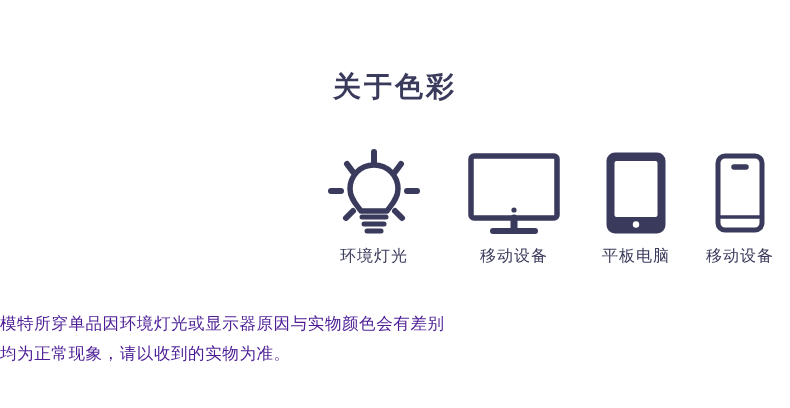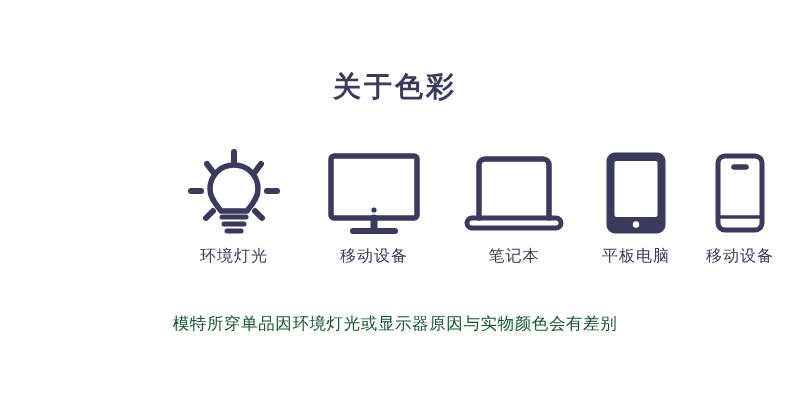--- a/index.html
+++ b/index.html
@@ -70,25 +70,24 @@
     color: #3a3a5c;
     white-space: nowrap;
   }
 
   
   .note {
     position: absolute;
     top: 308px;
     left: 0;
     width: 790px;
-    text-align: center;
     font-size: 16.5px;
     line-height: 30px;
     letter-spacing: 0.6px;
-    color: #14532d;
+    color: #4c1d95;
   }
   .note-line { display: block; }
 </style>
 </head>
 <body>
 
 <div class="page">
 
   <div class="title">关于色彩</div>
 
@@ -126,30 +125,20 @@
         <svg width="100" height="90" viewBox="0 0 100 90" fill="none" stroke="#3a3a5c" stroke-linecap="round" stroke-linejoin="round">
           <rect x="7" y="8" width="86" height="62" rx="3" stroke-width="5.5"></rect>
           <circle cx="50" cy="62" r="2.6" fill="#3a3a5c" stroke="none"></circle>
           <line x1="50" y1="70" x2="50" y2="80" stroke-width="7"></line>
           <line x1="29" y1="83" x2="71" y2="83" stroke-width="6"></line>
         </svg>
       </div>
       <div class="icon-label">移动设备</div>
     </div>
 
-    <div class="icon-cell wide">
-      <div class="icon-box">
-        <svg width="104" height="90" viewBox="0 0 104 90" fill="none" stroke="#3a3a5c" stroke-linecap="round" stroke-linejoin="round">
-          <path d="M17 70 L17 17 C17 13.7 19.7 11 23 11
-                   L81 11 C84.3 11 87 13.7 87 17 L87 70" stroke-width="5.5"></path>
-          <rect x="5" y="70" width="94" height="10" rx="5" stroke-width="5"></rect>
-        </svg>
-      </div>
-      <div class="icon-label">笔记本</div>
-    </div>
 
     <div class="icon-cell narrow">
       <div class="icon-box">
         <svg width="76" height="90" viewBox="0 0 76 90" fill="none" stroke="#3a3a5c" stroke-linecap="round" stroke-linejoin="round">
           <rect x="10" y="6" width="56" height="78" rx="7" fill="#3a3a5c" stroke="#3a3a5c" stroke-width="3"></rect>
           <rect x="16.5" y="13" width="43" height="56" rx="2" fill="#ffffff" stroke="none"></rect>
           <circle cx="38" cy="76.5" r="3.2" fill="#ffffff" stroke="none"></circle>
         </svg>
       </div>
       <div class="icon-label">平板电脑</div>
@@ -163,15 +152,16 @@
           <line x1="15.5" y1="69" x2="54.5" y2="69" stroke-width="3.5"></line>
         </svg>
       </div>
       <div class="icon-label">移动设备</div>
     </div>
 
   </div>
 
   <div class="note">
     <span class="note-line">模特所穿单品因环境灯光或显示器原因与实物颜色会有差别</span>
+    <span class="note-line">均为正常现象，请以收到的实物为准。</span>
   </div>
 
 </div>
 
 </body></html>

